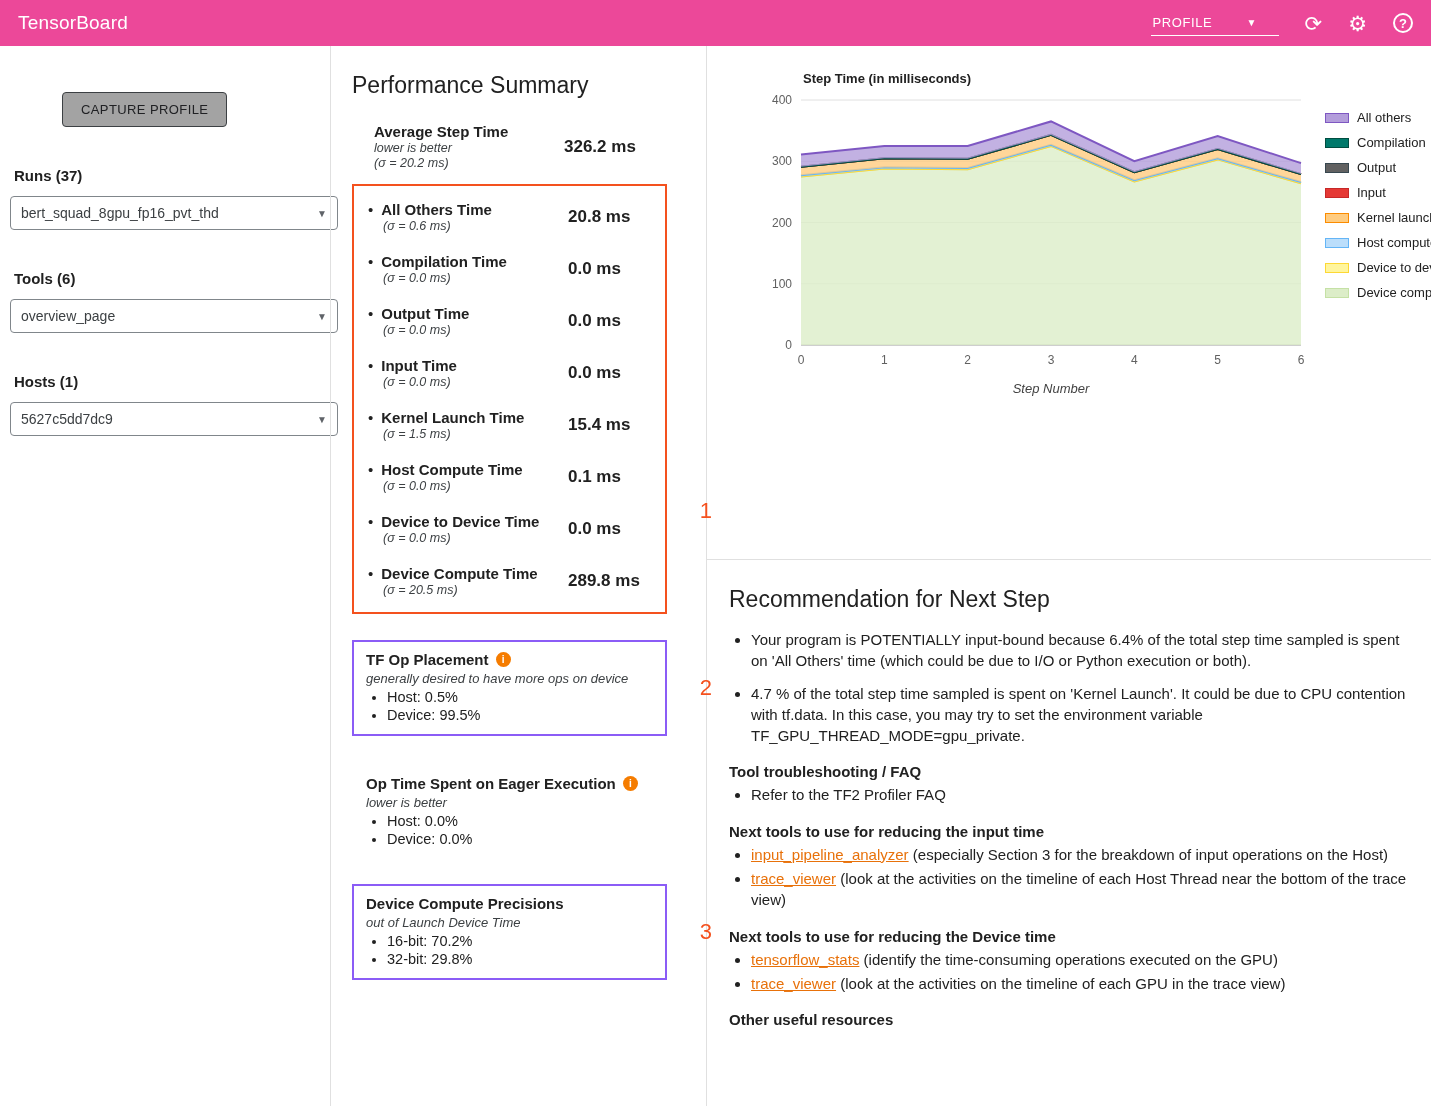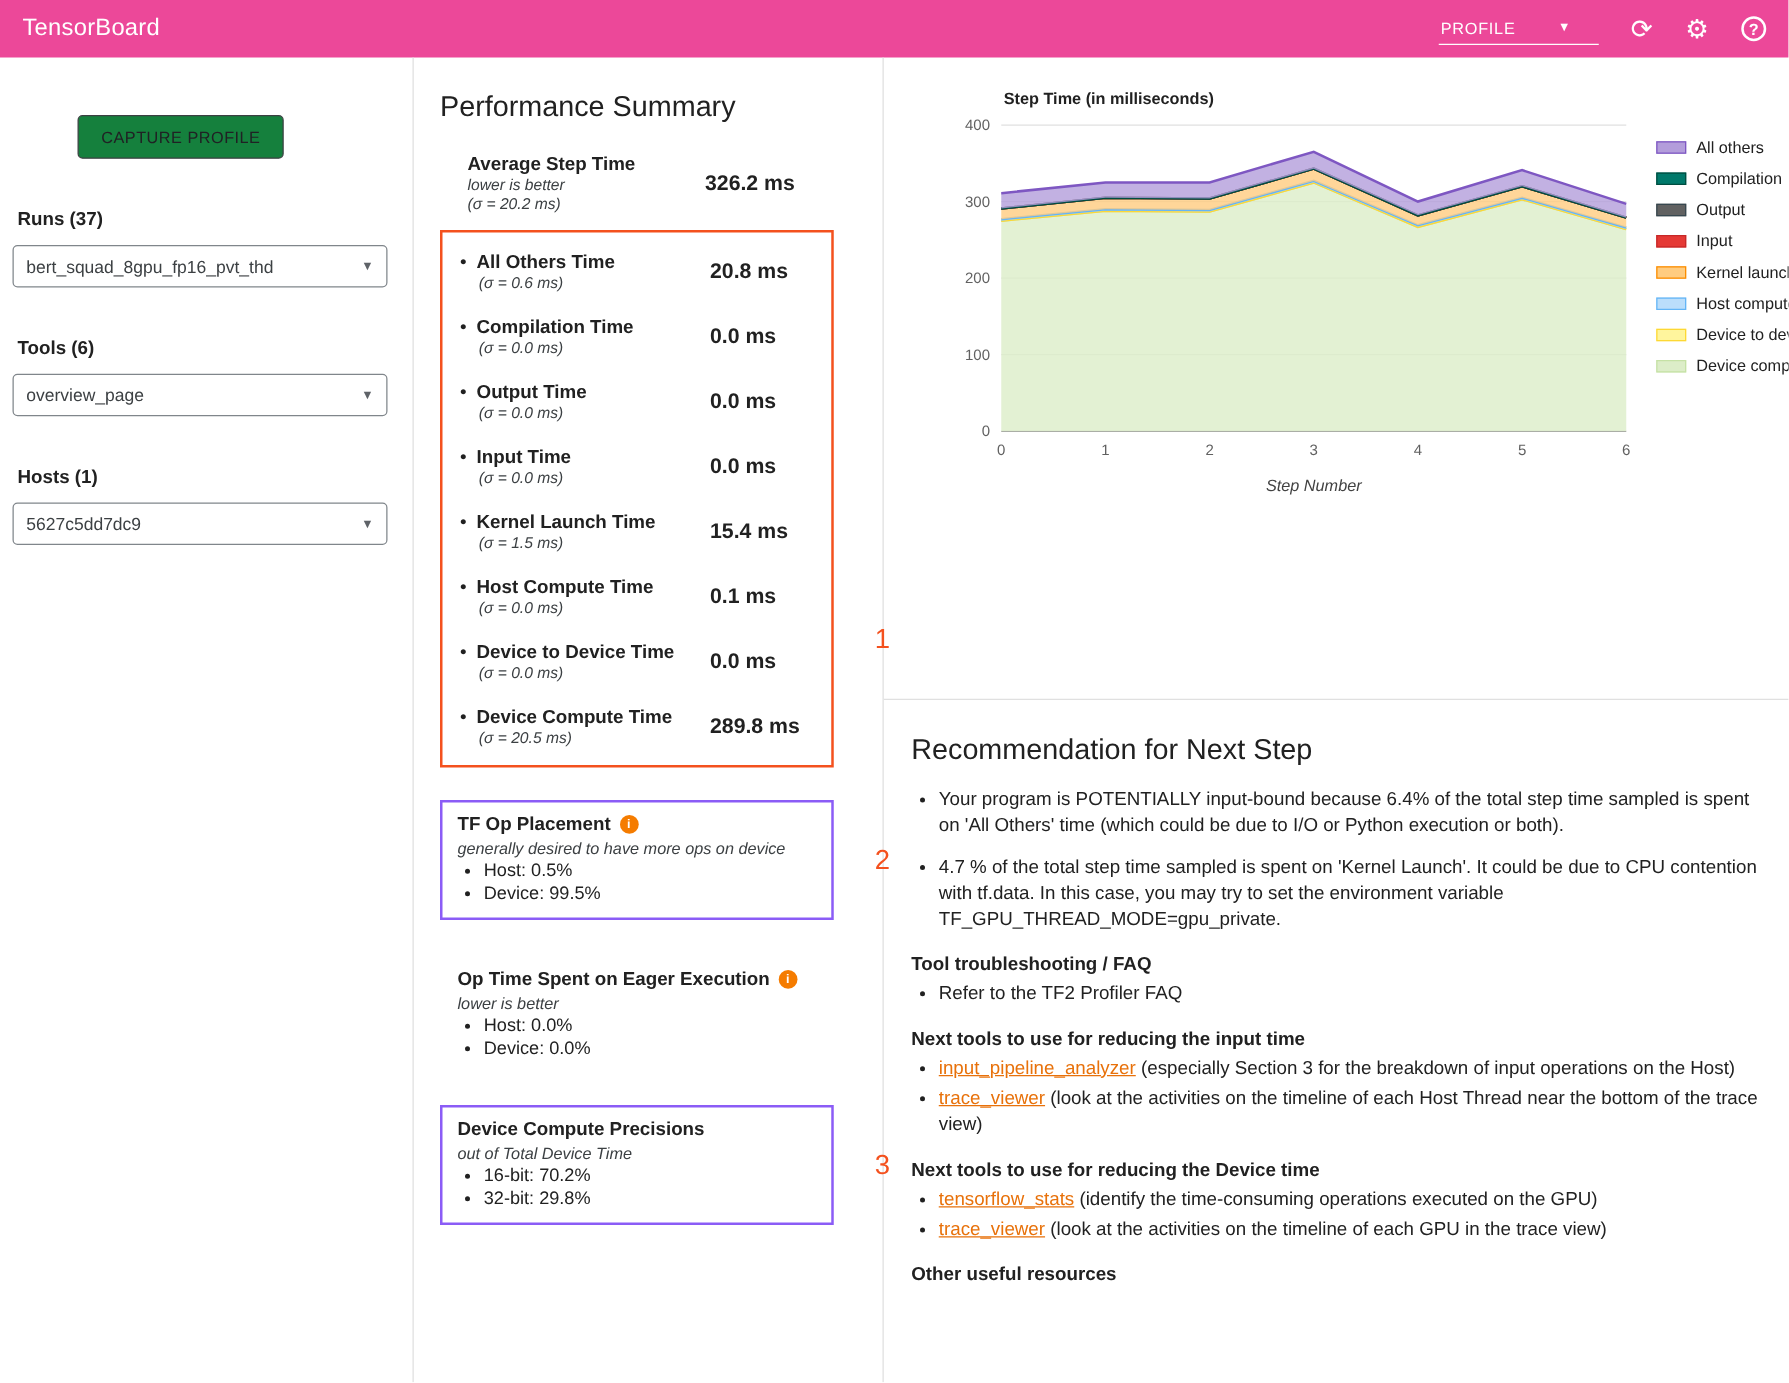--- a/index.html
+++ b/index.html
@@ -19,23 +19,23 @@
 
   
   .main { display:flex; height:1060px; }
   .sidebar { width:330px; flex:0 0 330px; padding-top:24px; }
   .mid { width:377px; flex:0 0 377px; border-left:1px solid #e0e0e0; border-right:1px solid #e0e0e0; padding:0 21px; }
   .right { flex:1; min-width:0; }
 
   h2.sec-title { font-size:23px; font-weight:400; color:#212121; margin-top:26px; }
 
   
-  .capture-btn { display:block; margin:22px auto 0 62px; background:#15803d; border:1px solid #3c4043; border-radius:4px; padding:9px 18px; font-size:13px; font-weight:500; letter-spacing:.4px; color:#202124; cursor:pointer; font-family:inherit; }
+  .capture-btn { display:block; margin:22px auto 0 62px; background:#a3a3a3; border:1px solid #3c4043; border-radius:4px; padding:9px 18px; font-size:13px; font-weight:500; letter-spacing:.4px; color:#202124; cursor:pointer; font-family:inherit; }
   .side-label { font-size:15px; font-weight:700; color:#212121; margin:40px 0 0 14px; }
-  .side-select { margin:12px 0 0 10px; width:300px; height:34px; border:1px solid #80868b; border-radius:4px; display:flex; align-items:center; padding:12px 10px; font-size:14px; color:#3c4043; cursor:pointer; background:#fff; }
+  .side-select { margin:12px 0 0 10px; width:328px; height:34px; border:1px solid #80868b; border-radius:4px; display:flex; align-items:center; padding:12px 10px; font-size:14px; color:#3c4043; cursor:pointer; background:#fff; }
   .side-select .sel-caret { margin-left:auto; color:#5f6368; font-size:10px; }
 
   
   .avg-row { display:flex; align-items:center; margin:24px 0 0 22px; }
   .avg-left { flex:0 0 190px; }
   .m-title { font-size:15px; font-weight:700; color:#212121; }
   .m-sub { font-size:12.5px; font-style:italic; color:#3c4043; margin-top:1px; }
   .m-value { font-size:17px; font-weight:700; color:#212121; }
 
   .anno-wrap { position:relative; }
@@ -228,21 +228,21 @@
           <li>Host: 0.0%</li>
           <li>Device: 0.0%</li>
         </ul>
       </div>
 
       <div class="anno-wrap">
         <div class="info-box">
           <div class="ib-title">
             <span>Device Compute Precisions</span>
           </div>
-          <div class="ib-sub">out of Total Device Time</div>
+          <div class="ib-sub">out of Launch Device Time</div>
           <ul class="small-list">
             <li>16-bit: 70.2%</li>
             <li>32-bit: 29.8%</li>
           </ul>
         </div>
         <div class="anno-num num-mid">3</div>
       </div>
     </div>
 
     <div class="right">

